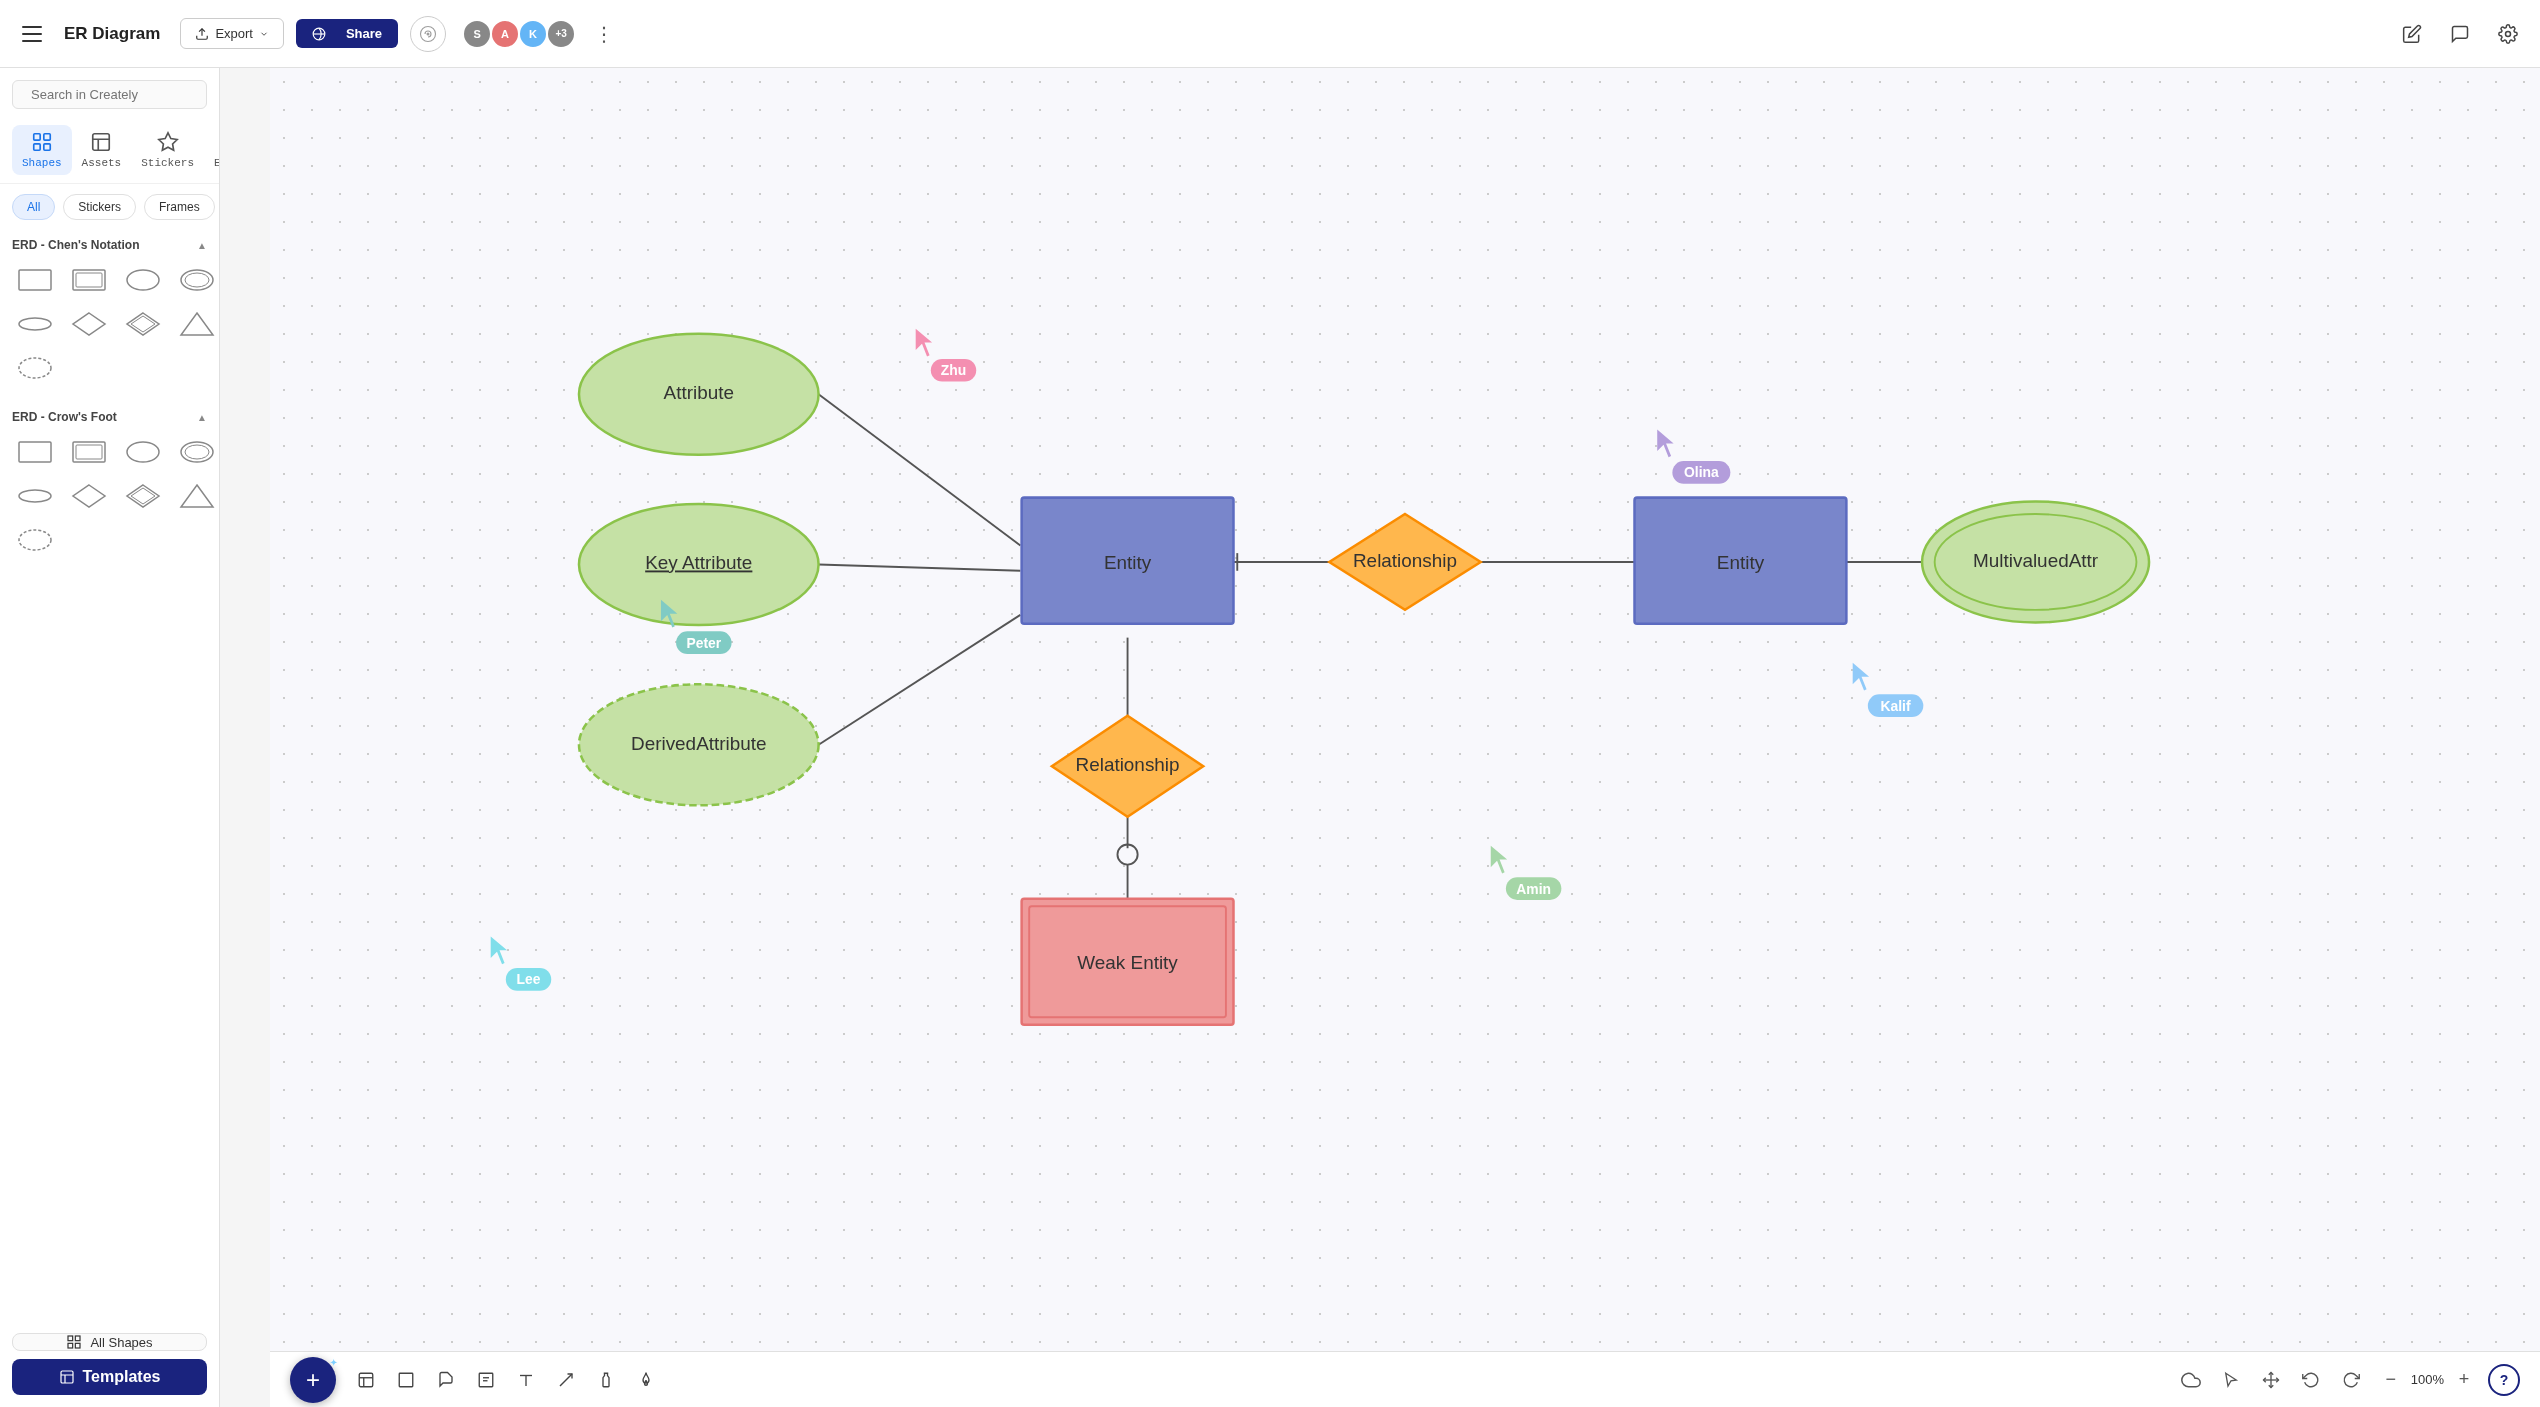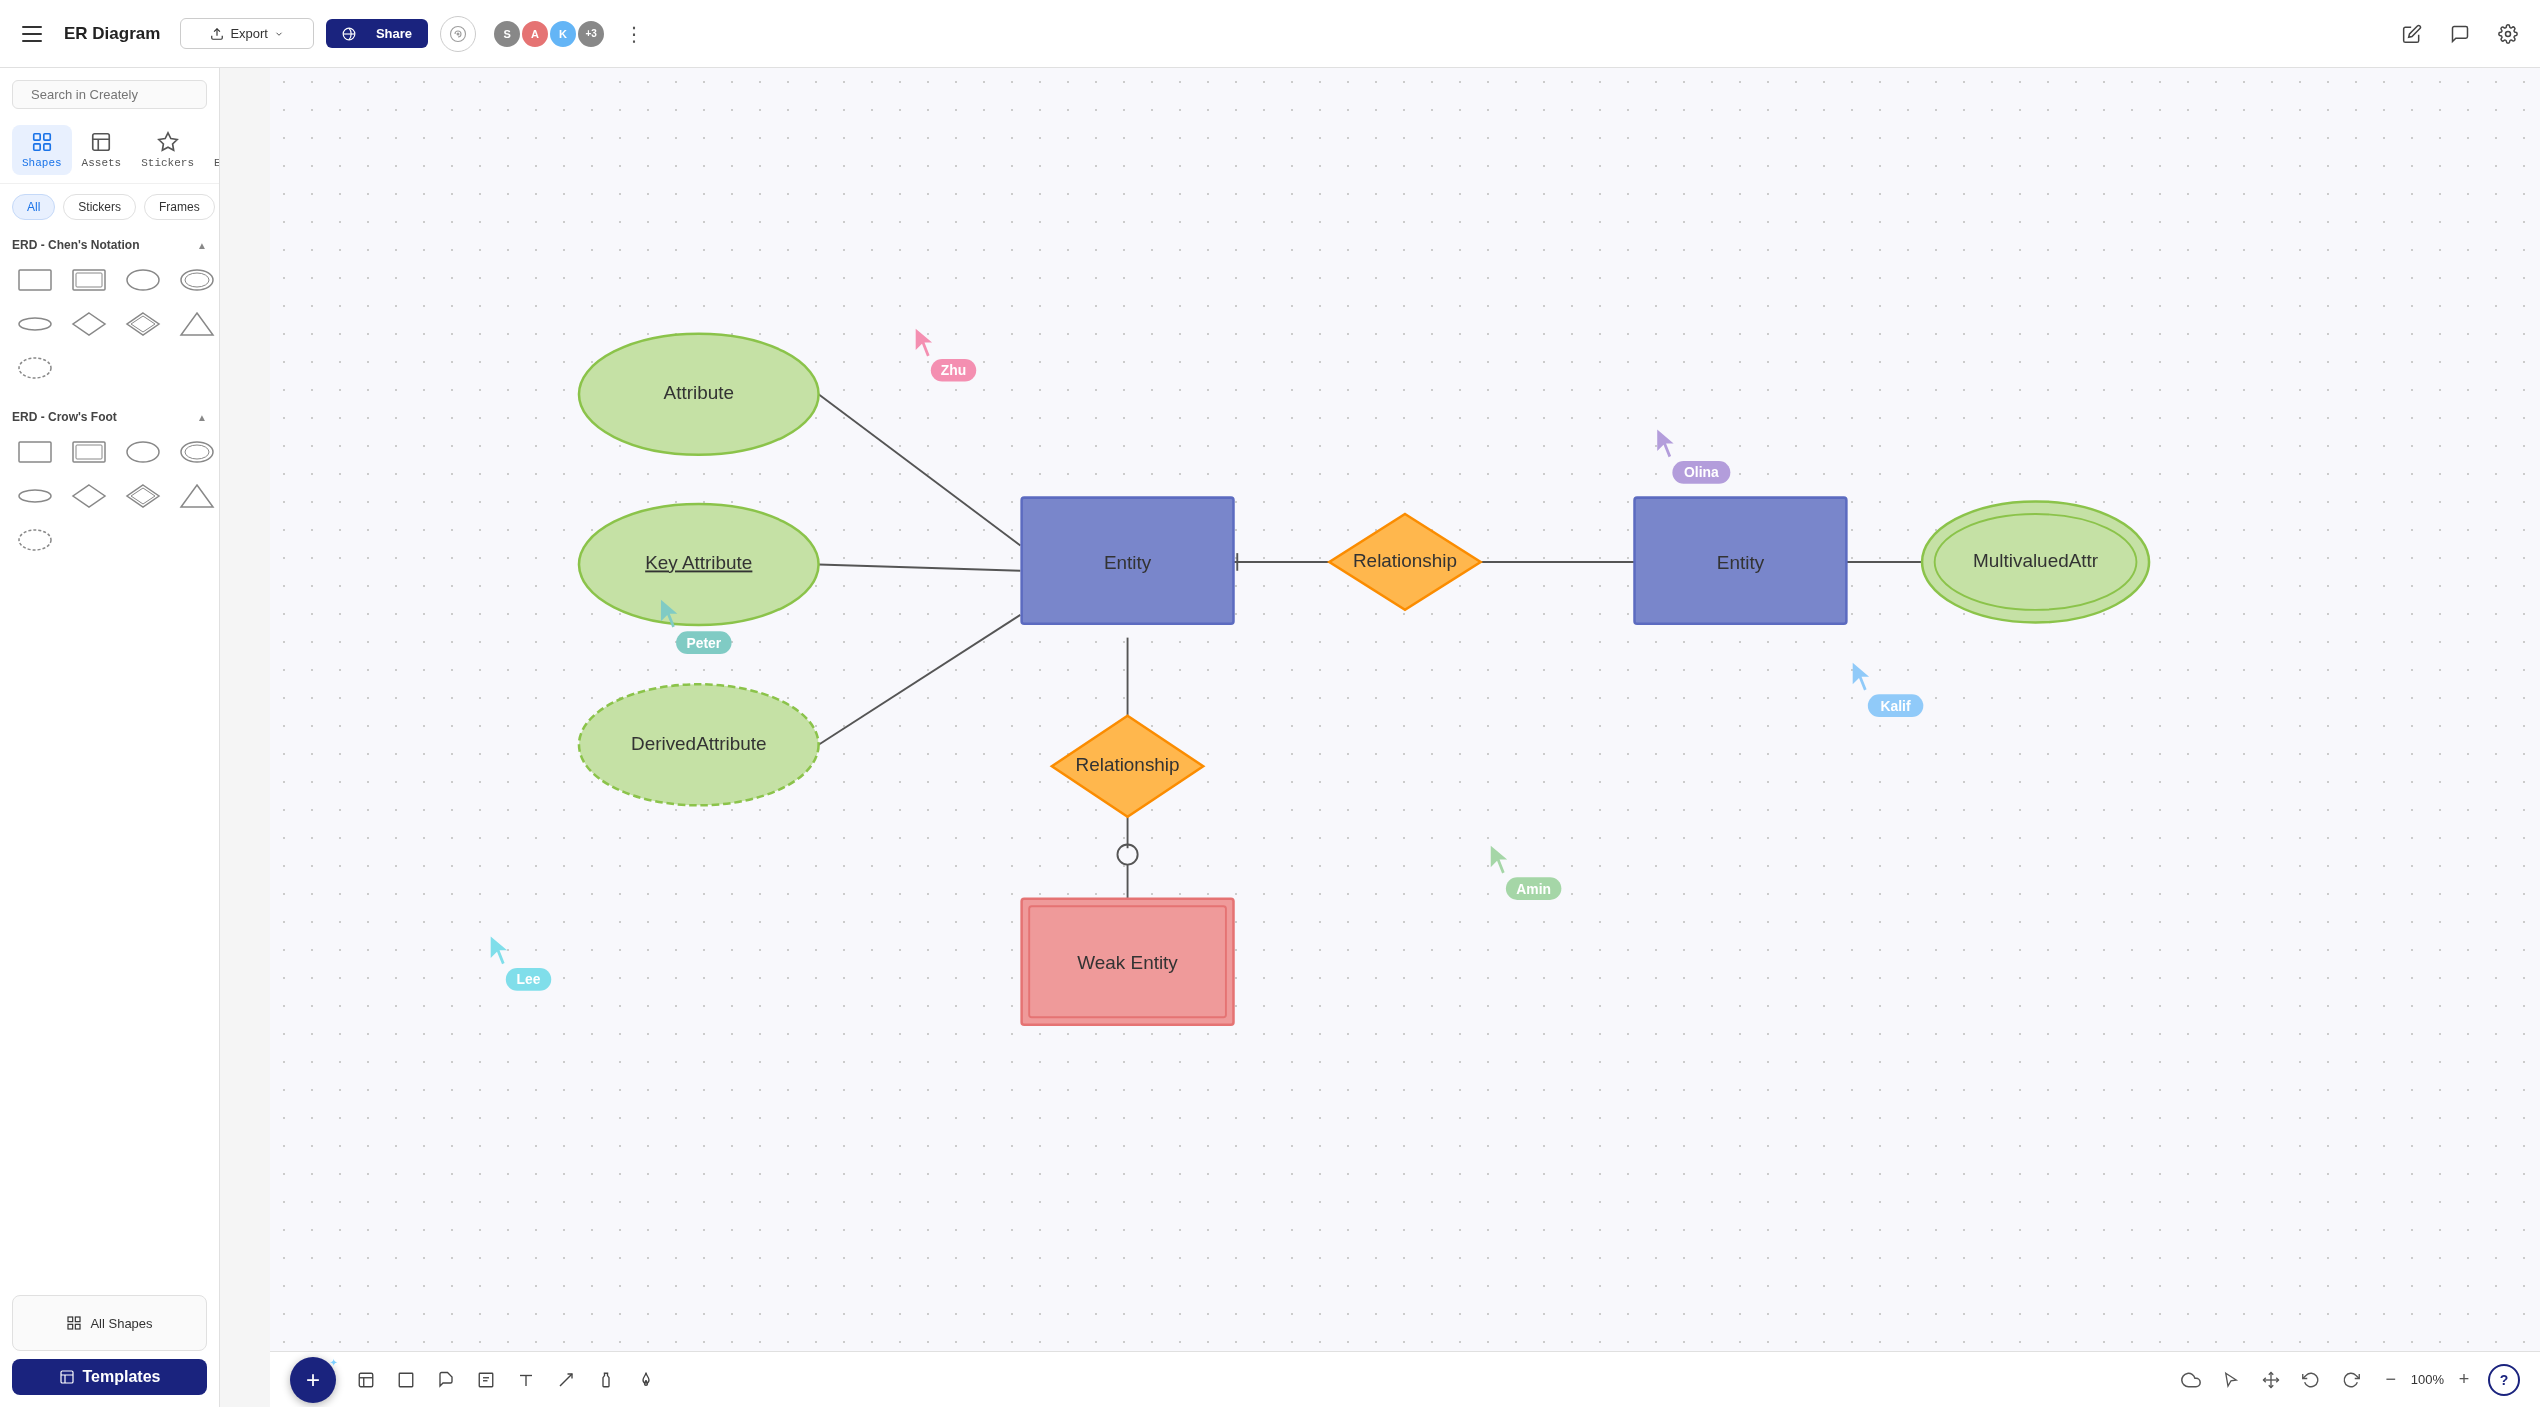--- a/index.html
+++ b/index.html
@@ -8,21 +8,21 @@
     
     #topbar {
       position: fixed; top: 0; left: 0; right: 0; height: 68px;
       background: #fff; border-bottom: 1px solid #e0e0e0;
       display: flex; align-items: center; padding: 0 16px; gap: 12px; z-index: 100;
     }
     #menu-icon { width: 36px; height: 36px; display: flex; flex-direction: column; justify-content: center; gap: 5px; cursor: pointer; padding: 6px; }
     #menu-icon span { display: block; width: 20px; height: 2px; background: #333; border-radius: 2px; }
     #diagram-title { font-size: 17px; font-weight: 600; color: #222; margin-right: 8px; }
     #export-btn {
-      display: flex; align-items: center; gap: 6px; padding: 7px 29px;
+      display: flex; align-items: center; gap: 6px; padding: 7px 14px;
       border: 1px solid #ccc; border-radius: 6px; background: #fff; cursor: pointer;
       font-size: 13px; color: #333;
     }
     #share-btn {
       display: flex; align-items: center; gap: 20px; padding: 7px 16px;
       border-radius: 6px; background: #1a237e; color: #fff; cursor: pointer;
       font-size: 13px; font-weight: 600; border: none;
     }
     #collab-area { display: flex; align-items: center; gap: 6px; margin-left: 4px; }
     .avatar { width: 30px; height: 30px; border-radius: 50%; display: flex; align-items: center; justify-content: center; font-size: 11px; font-weight: 700; color: #fff; border: 2px solid #fff; }
@@ -75,21 +75,21 @@
     .shape-item {
       display: flex; align-items: center; justify-content: center;
       width: 46px; height: 36px; cursor: pointer; border-radius: 4px;
     }
     .shape-item svg { width: 36px; height: 28px; }
 
     
     #sidebar-bottom { margin-top: auto; padding: 12px; display: flex; flex-direction: column; gap: 8px; }
     #all-shapes-btn {
       display: flex; align-items: center; justify-content: center; gap: 8px;
-      padding: 19px; border: 1px solid #e0e0e0; border-radius: 8px;
+      padding: 0; border: 1px solid #e0e0e0; border-radius: 8px;
       background: #fafafa; cursor: pointer; font-size: 13px; color: #333; font-weight: 500;
     }
     #templates-btn {
       display: flex; align-items: center; justify-content: center; gap: 8px;
       padding: 9px; border-radius: 8px; background: #1a237e; cursor: pointer;
       font-size: 16px; color: #fff; font-weight: 600; border: none;
     }
 
     
     #canvas {

